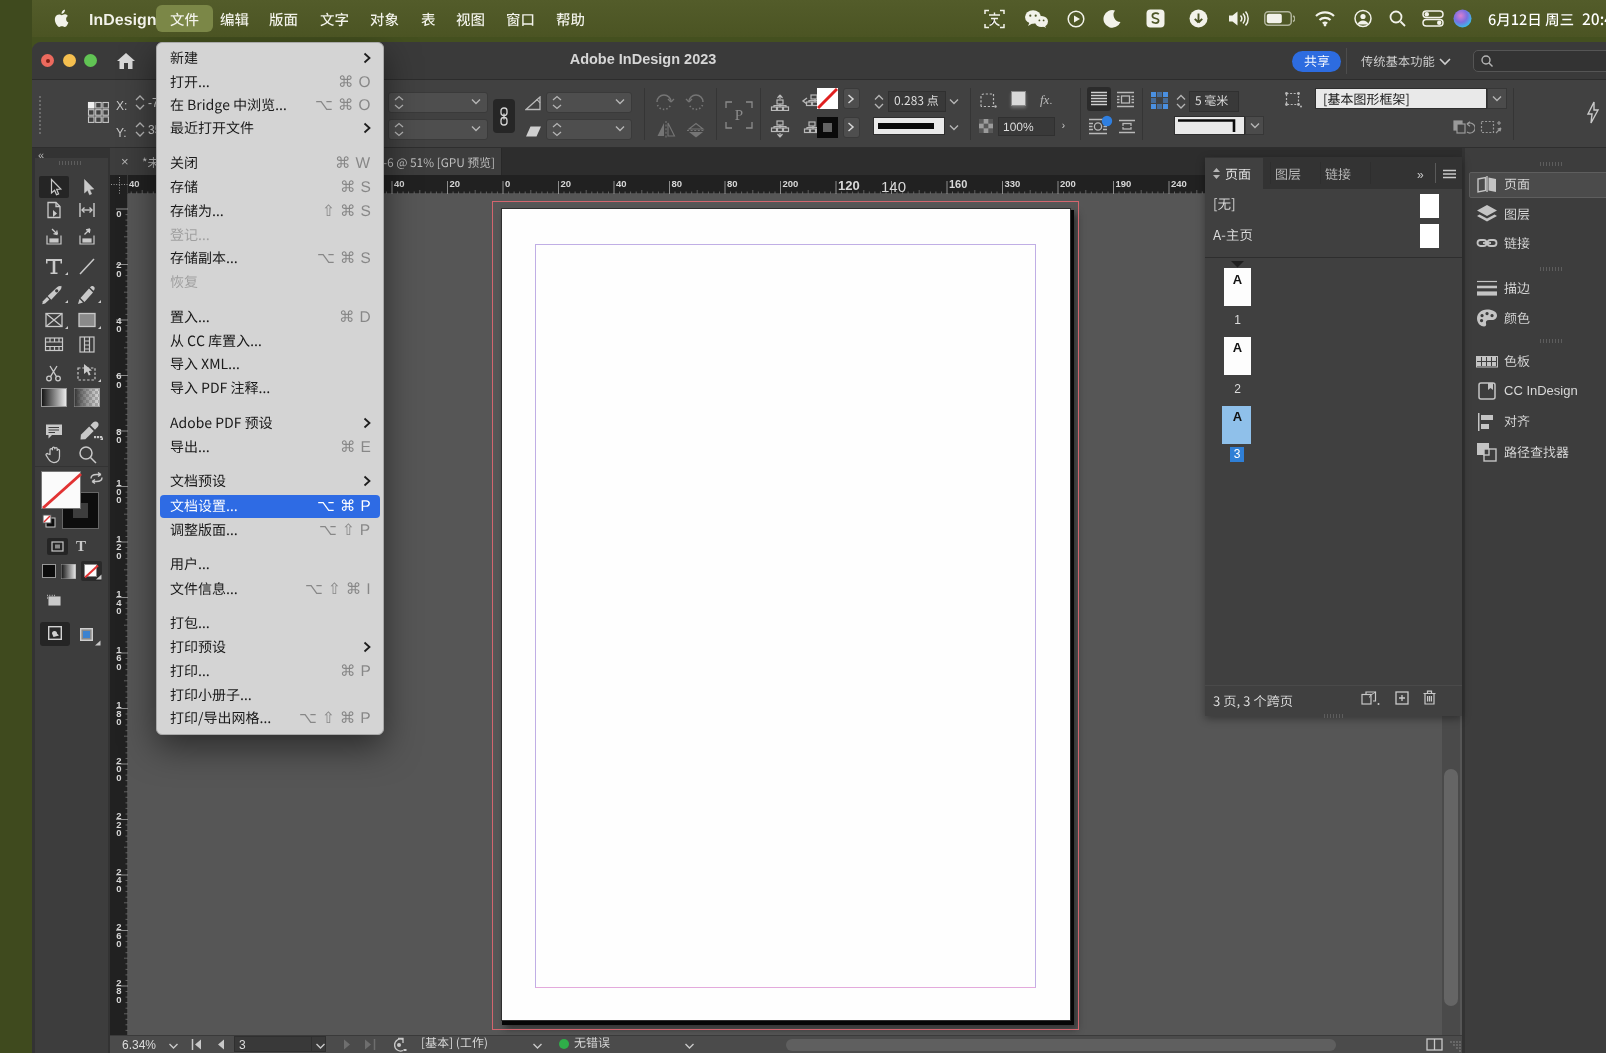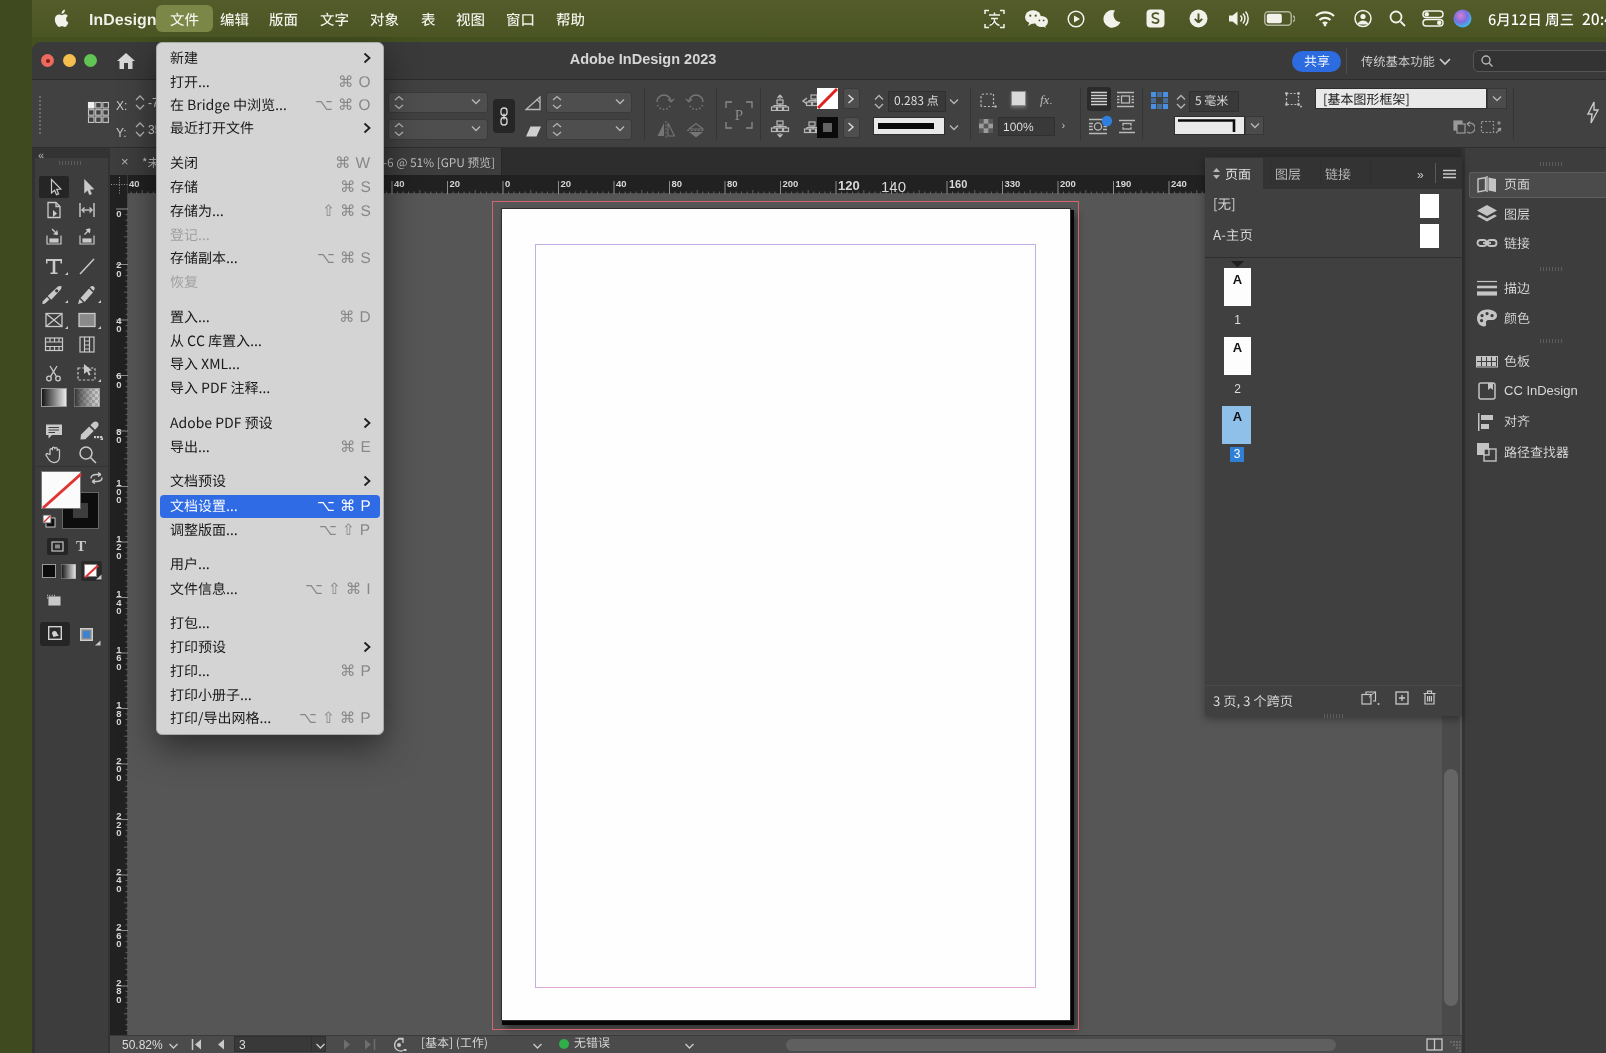--- a/index.html
+++ b/index.html
@@ -1027,21 +1027,21 @@
 
 <div class="ab" style="left:470px;top:210px;width:572px;height:815px;background:#050505;box-shadow:3px 4px 7px rgba(25,25,25,.6);"></div>
 <div class="ab" style="left:468.8px;top:208px;width:570px;height:813px;background:#fefefe;border:1px solid #2e2e2e;"></div>
 <div class="ab" style="left:460px;top:201px;width:587px;height:829px;border:1px solid #dd6670;opacity:.92;"></div>
 <div class="ab" style="left:503px;top:243.5px;width:501px;height:744px;border:1px solid #c0aee5;border-bottom-color:#e3aadc;"></div>
 
 <div class="ab" style="left:1410px;top:194px;width:18px;height:841px;background:#4a4a4a;"></div>
 <div class="ab" style="left:1412px;top:769px;width:14px;height:237px;background:#656565;border-radius:7px;"></div>
 
 <div class="ab" style="left:78px;top:1035px;width:1352px;height:18px;background:#4b4b4b;border-top:1px solid #3a3a3a;"></div>
-<div class="ab" style="left:90px;top:1038px;color:#dcdcdc;font-size:12px;">50.82%</div>
+<div class="ab" style="left:90px;top:1038px;color:#dcdcdc;font-size:12px;">6.34%</div>
     <svg class="ab" style="left:136px;top:1043px" width="11" height="7">
       <path d="M1.5 1 L5.5 5 L9.5 1" stroke="#c9c9c9" stroke-width="1.4" fill="none"></path>
     </svg>
     <svg class="ab" style="left:159px;top:1039px" width="12" height="11">
       <path d="M1.5 0 L1.5 11" stroke="#c9c9c9" stroke-width="1.5"></path>
       <path d="M10 0.5 L4 5.5 L10 10.5 Z" fill="#c9c9c9"></path>
     </svg>
     <svg class="ab" style="left:184px;top:1039px" width="9" height="11">
       <path d="M8 0.5 L2 5.5 L8 10.5 Z" fill="#c9c9c9"></path>
     </svg>

